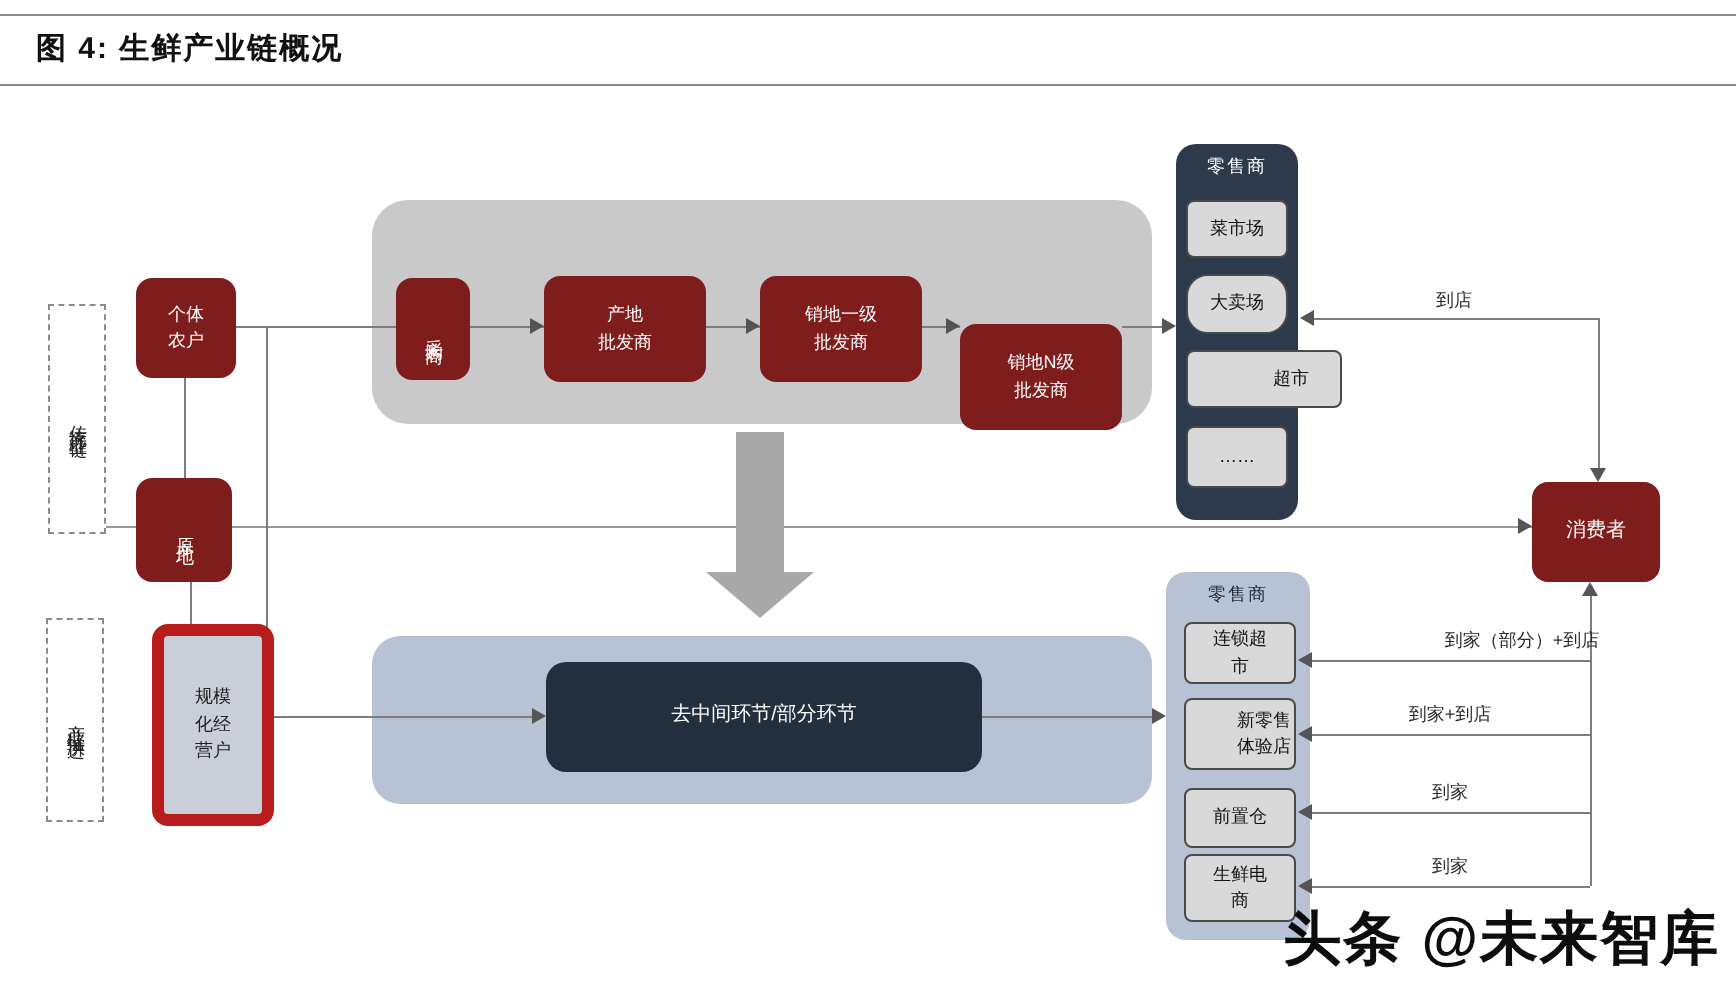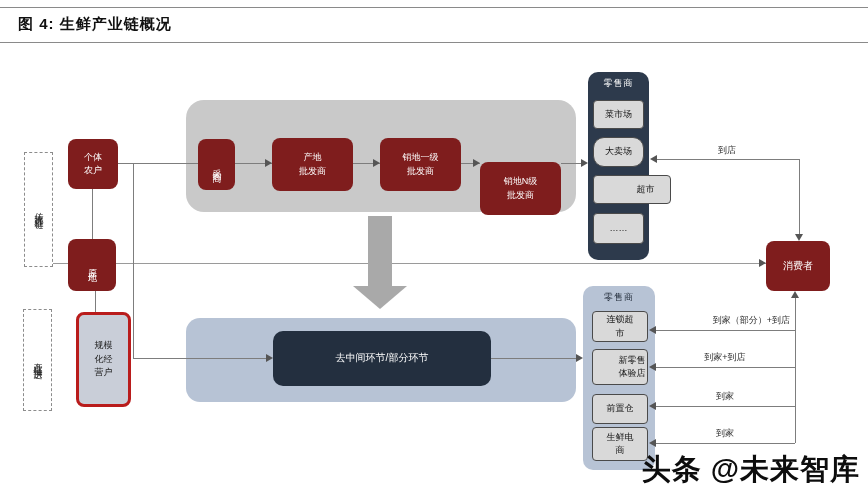--- a/index.html
+++ b/index.html
@@ -98,21 +98,21 @@
   <div class="hline" style="left:657px;top:159px;width:142px;"></div>
   <div class="modelabel" style="left:667px;top:144px;width:120px;">到店</div>
   <div class="vline" style="left:799px;top:159px;height:76px;"></div>
   <div class="arr-d" style="left:795px;top:234px;"></div>
 
   <div class="vline" style="left:795px;top:298px;height:145px;"></div>
   <div class="arr-u" style="left:791px;top:291px;"></div>
 
   <div class="arr-l" style="left:649px;top:326px;"></div>
   <div class="hline" style="left:656px;top:330px;width:139px;"></div>
-  <div class="modelabel" style="left:660px;top:314px;width:130px;text-align:right;">到家（部分）+到店</div>
+  <div class="modelabel" style="left:696px;top:314px;width:130px;">到家（部分）+到店</div>
 
   <div class="arr-l" style="left:649px;top:363px;"></div>
   <div class="hline" style="left:656px;top:367px;width:139px;"></div>
   <div class="modelabel" style="left:660px;top:351px;width:130px;">到家+到店</div>
 
   <div class="arr-l" style="left:649px;top:402px;"></div>
   <div class="hline" style="left:656px;top:406px;width:139px;"></div>
   <div class="modelabel" style="left:660px;top:390px;width:130px;">到家</div>
 
   <div class="arr-l" style="left:649px;top:439px;"></div>
@@ -128,21 +128,21 @@
   <div class="dashlabel" style="left:23px;top:309px;width:27px;height:100px;">
     <span class="vt">产业链演进</span>
   </div>
 
   <div class="navybox" style="left:68px;top:139px;width:50px;height:50px;">
     <span class="wrapnarrow">个体农户</span>
   </div>
   <div class="navybox" style="left:68px;top:239px;width:48px;height:52px;">
     <span class="vt">原产地</span>
   </div>
-  <div class="abs" style="left:76px;top:312px;width:49px;height:89px;background:#c9ced8;border:3px solid #b91c1c;border-radius:8px;display:flex;align-items:center;justify-content:center;text-align:center;font-size:9px;color:#222;">
+  <div class="abs" style="left:76px;top:312px;width:49px;height:89px;background:#c9ced8;border:6px solid #b91c1c;border-radius:8px;display:flex;align-items:center;justify-content:center;text-align:center;font-size:9px;color:#222;">
     <span class="wrapnarrow" style="width:20px;">规模化经营户</span>
   </div>
 
   <div class="navybox" style="left:198px;top:139px;width:37px;height:51px;">
     <span class="vt">采购商</span>
   </div>
   <div class="navybox" style="left:272px;top:138px;width:81px;height:53px;">产地
 批发商</div>
   <div class="navybox" style="left:380px;top:138px;width:81px;height:53px;">销地一级
 批发商</div>

